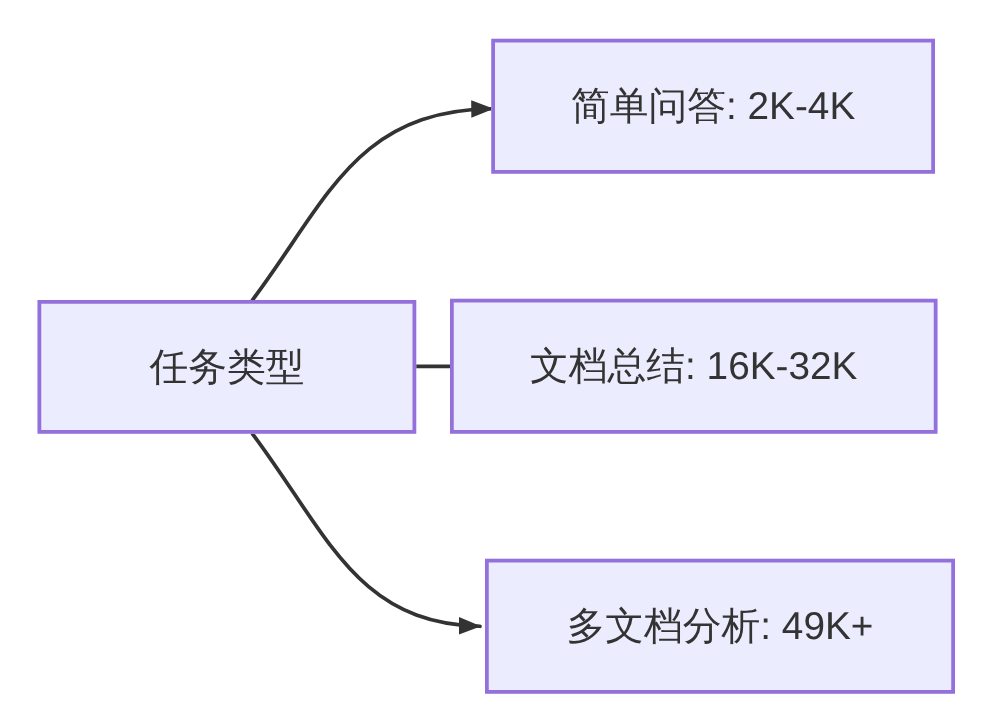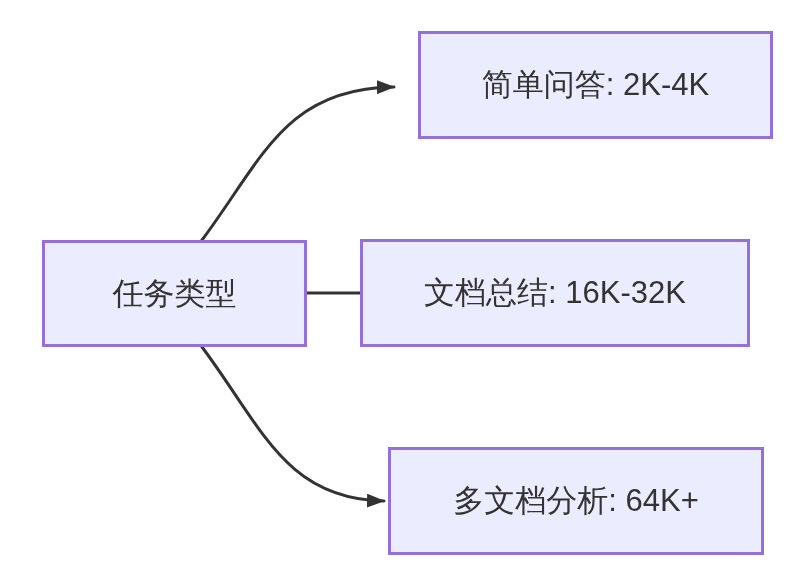--- a/index.html
+++ b/index.html
@@ -33,22 +33,22 @@
     border: 3px solid #9370DB;
     color: #333333;
     font-size: 31px;
     line-height: 1.2;
     display: flex;
     align-items: center;
     justify-content: center;
     text-align: center;
     white-space: nowrap;
   }
-  #node-root   { left: 42px;  top: 240px; width: 265px; height: 107px; }
-  #node-qa     { left: 418px; top: 31px;  width: 355px; height: 108px; }
+  #node-root   { left: 30px;  top: 240px; width: 303px; height: 107px; }
+  #node-qa     { left: 393px; top: 31px;  width: 355px; height: 108px; }
   #node-doc    { left: 360px; top: 239px; width: 390px; height: 108px; }
   #node-multi  { left: 388px; top: 447px; width: 376px; height: 108px; }
 </style>
 </head>
 <body>
 
 <div class="canvas">
 
   <svg class="edges" width="787" height="572" viewBox="0 0 787 572" xmlns="http://www.w3.org/2000/svg">
     <defs>
@@ -70,16 +70,16 @@
 
   <div class="node" id="node-qa">
     <span>简单问答: 2K-4K</span>
   </div>
 
   <div class="node" id="node-doc">
     <span>文档总结: 16K-32K</span>
   </div>
 
   <div class="node" id="node-multi">
-    <span>多文档分析: 64K+</span>
+    <span>多文档分析: 49K+</span>
   </div>
 
 </div>
 
 </body></html>

